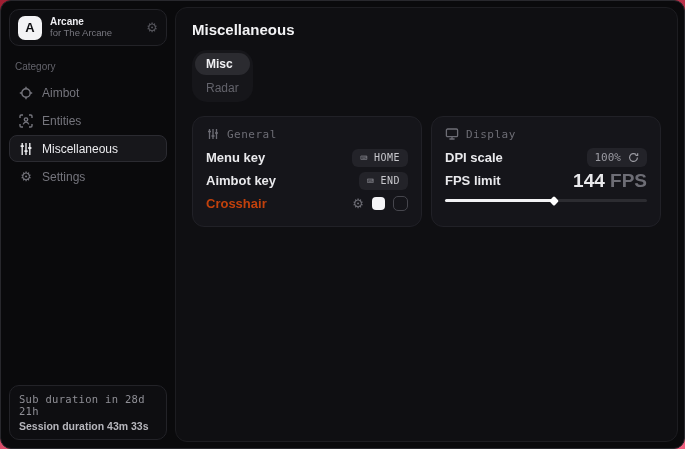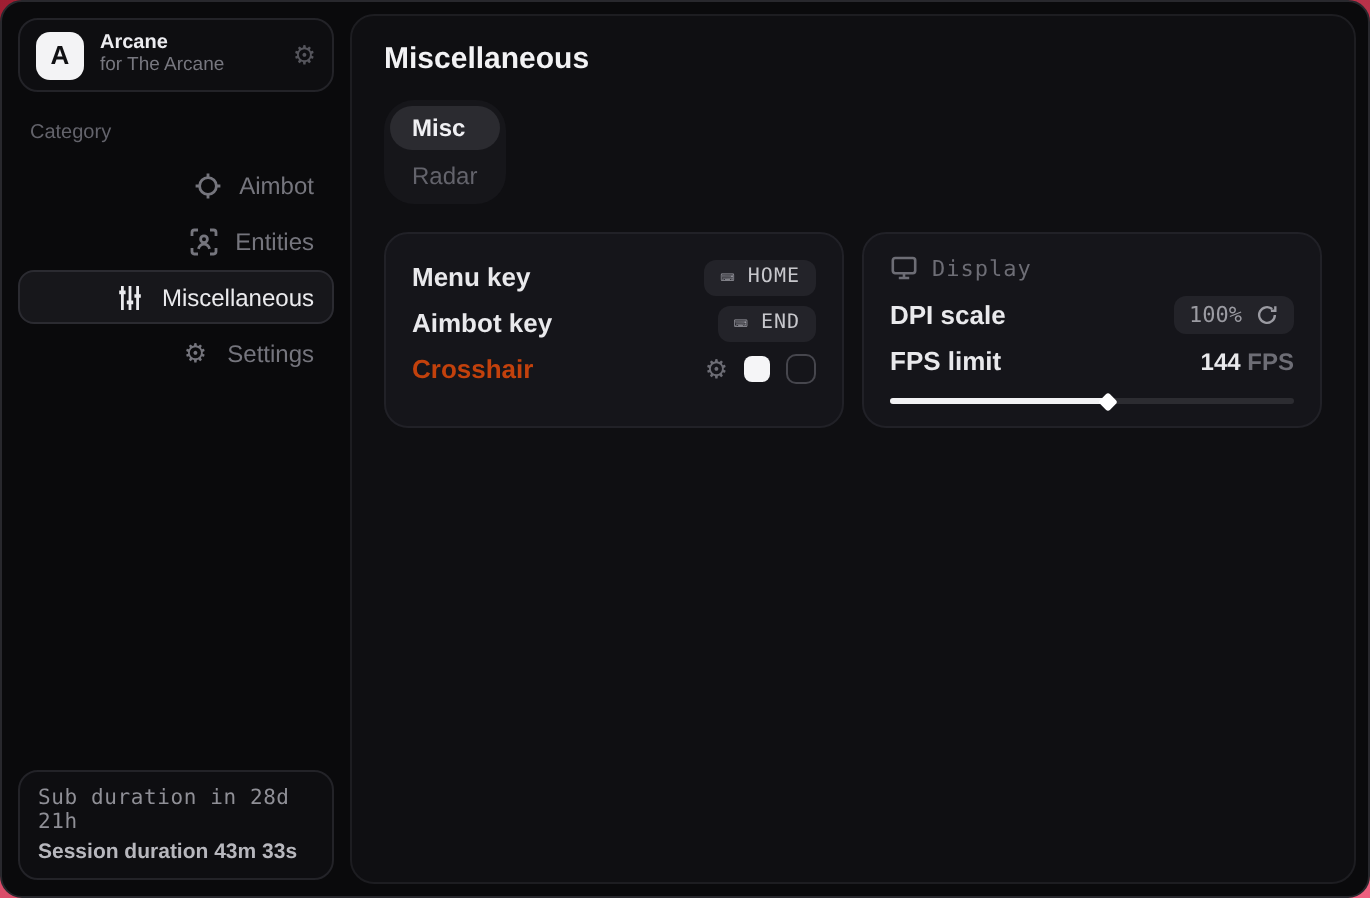--- a/index.html
+++ b/index.html
@@ -37,21 +37,21 @@
   .brand-title { font-size:10px; font-weight:700; color:#ececf0; }
   .brand-sub { font-size:9.5px; color:#77777f; }
   .brand-gear { margin-left:auto; color:#55555c; font-size:13px; cursor:pointer; }
 
   .category { margin:15px 6px 7px; font-size:10px; color:#63636b; }
 
   .nav { display:flex; flex-direction:column; gap:1px; }
   .nav-item {
     height:27px; border-radius:8px; border:1px solid transparent;
     display:flex; align-items:center; gap:9px; padding:0 9px;
-    color:#75757d; font-size:12px; cursor:pointer;justify-content:flex-end;
+    color:#75757d; font-size:12px; cursor:pointer;
   }
   .nav-item svg, .nav-item .glyph { width:14px; flex:0 0 14px; text-align:center; }
   .nav-item.active { background:#17171b; border-color:#2b2b31; color:#ebebee; }
   .glyph { font-size:13px; line-height:1; }
 
   .sub-card {
     margin-top:auto; border:1px solid #232328; border-radius:10px;
     padding:7px 9px; background:#0e0e11;
   }
   .sub-line1 { font-size:10.5px; color:#8f8f96; letter-spacing:.3px; }
@@ -99,21 +99,21 @@
   .swatch { width:13px; height:13px; border-radius:4px; background:#f5f5f7; cursor:pointer; }
   .checkbox { width:15px; height:15px; border:1.5px solid #46464d; border-radius:5px; cursor:pointer; }
 
   .select-pill {
     display:inline-flex; align-items:center; gap:7px;
     background:#232329; border-radius:6px; padding:3px 8px;
     font-size:11px; color:#9b9ba2; cursor:pointer;
   }
   .select-pill svg { width:11px; height:11px; }
 
-  .fps-value { font-size:12px; font-weight:700; color:#e9e9ec; }
+  .fps-value { font-size:19px; font-weight:700; color:#e9e9ec; }
   .fps-unit { color:#6d6d75; font-weight:600; }
 
   .slider { position:relative; height:3px; background:#2c2c31; border-radius:2px; margin-top:7px; cursor:pointer; }
   .slider-fill { position:absolute; left:0; top:0; height:100%; background:#f2f2f4; border-radius:2px; }
   .slider-thumb {
     position:absolute; top:50%; width:7px; height:7px; background:#ffffff;
     transform:translate(-50%,-50%) rotate(45deg); border-radius:1.5px; cursor:grab;
   }
 </style>
 </head>
@@ -175,20 +175,28 @@
     <h1 class="page-title">Miscellaneous</h1>
 
     <div class="tab-bar">
       <div class="tab active">Misc</div>
       <div class="tab">Radar</div>
     </div>
 
     <div class="cards">
 
       <section class="card">
+        <div class="card-header mono">
+          <svg viewBox="0 0 14 14" fill="none" stroke="currentColor" stroke-width="1.3">
+            <path d="M2 10.5h10M2 7h10M2 3.5h10" opacity="0"></path>
+            <path d="M3.5 2v10M7 2v10M10.5 2v10"></path>
+            <path d="M2 4.5h3M5.5 9h3M9 6h3" stroke-width="1.7"></path>
+          </svg>
+          <span>General</span>
+        </div>
 
         <div class="row">
           <span class="row-label">Menu key</span>
           <span class="key-badge mono">
             <span class="glyph">⌨</span>
             <span>HOME</span>
           </span>
         </div>
 
         <div class="row">

